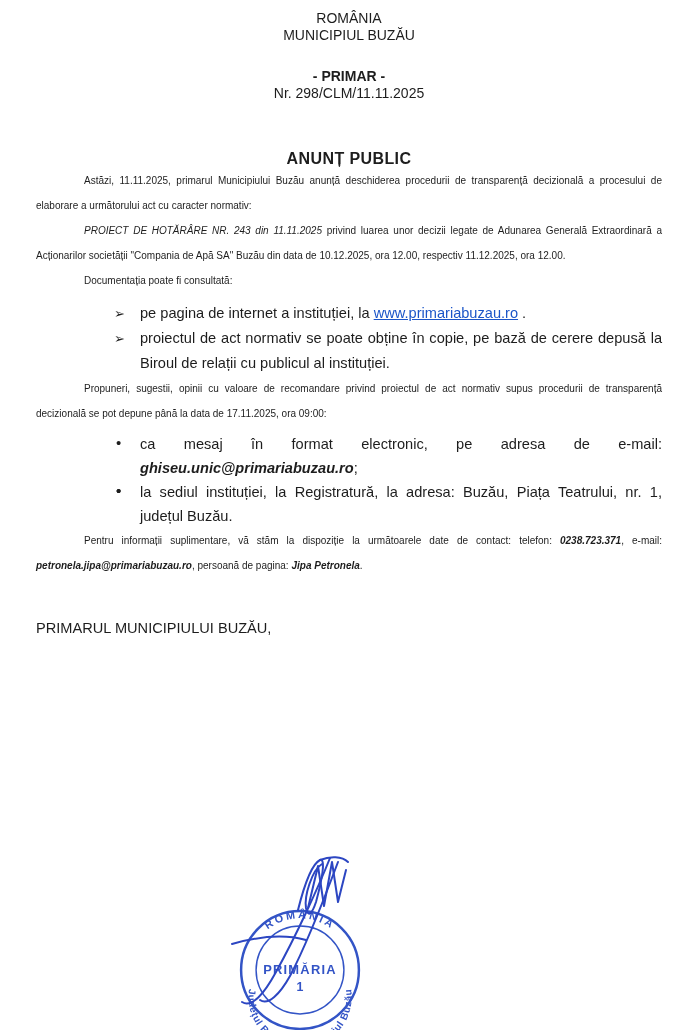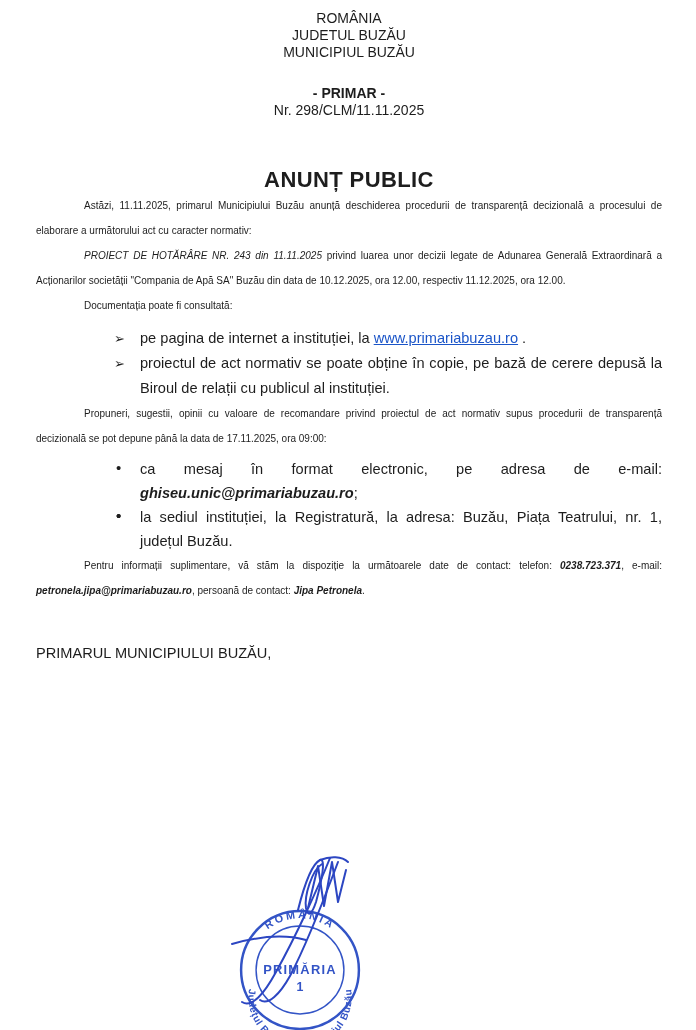--- a/index.html
+++ b/index.html
@@ -10,21 +10,21 @@
   }
   html,body{margin:0;padding:0;}
   body{
     width:696px;height:1030px;overflow:hidden;background:#ffffff;
     font-family:"Liberation Sans", sans-serif;color:var(--ink);
   }
   .page{box-sizing:border-box;width:696px;height:1030px;padding:10px 34px 0 36px;position:relative;}
   .letterhead{text-align:center;font-size:14px;line-height:17px;}
   .letterhead .lh-line{white-space:nowrap;}
   .letterhead .bold{font-weight:bold;margin-top:24px;}
-  .doc-title{text-align:center;font-weight:bold;font-size:22px;letter-spacing:.4px;margin-top:48px;}
+  .doc-title{text-align:center;font-weight:bold;font-size:16px;letter-spacing:.4px;margin-top:48px;}
   p.body{font-size:10px;line-height:25px;text-align:justify;margin:0;}
   .indent{text-indent:48px;}
   .it{font-style:italic;}
   .bi{font-weight:bold;font-style:italic;margin-top:25px;}
   .link{color:var(--link);text-decoration:underline;cursor:pointer;}
   .mt-intro{margin-top:30px;}
   .mt-project{margin-top:25px;}
   .mt-docs{margin-top:42px;}
   .mt-proposals{margin-top:14px;}
   .mt-contact{margin-top:34px;}
@@ -40,21 +40,20 @@
   .signature{position:absolute;left:180px;top:0;width:260px;height:170px;}
   .stamp text{fill:var(--stamp_blue);font-family:"Liberation Sans", sans-serif;}
 </style>
 </head>
 <body>
 
 <div class="page">
 
   <div class="letterhead">
     <div class="lh-line">ROMÂNIA</div>
-    <div class="lh-line">JUDETUL BUZĂU</div>
     <div class="lh-line">MUNICIPIUL BUZĂU</div>
     <div class="lh-line bold">- PRIMAR -</div>
     <div class="lh-line">Nr. 298/CLM/11.11.2025</div>
   </div>
 
   <div class="doc-title">ANUNȚ PUBLIC</div>
 
   <p class="body indent mt-intro"><span>Astăzi, 11.11.2025, primarul Municipiului Buzău anunță deschiderea procedurii de transparență decizională a procesului de elaborare a următorului act cu caracter normativ:</span></p>
 
   <p class="body indent mt-project"><span class="it">PROIECT DE HOTĂRÂRE NR. 243 din 11.11.2025</span><span> privind luarea unor decizii legate de Adunarea Generală Extraordinară a Acționarilor societății "Compania de Apă SA" Buzău din data de 10.12.2025, ora 12.00, respectiv 11.12.2025, ora 12.00.</span></p>
@@ -79,21 +78,21 @@
     </li>
     <li>
       <span class="marker">•</span>
     </li>
     <li>
       <span class="marker">•</span>
       <span>la sediul instituției, la Registratură, la adresa: Buzău, Piața Teatrului, nr. 1, județul Buzău.</span>
     </li>
   </ul>
 
-  <p class="body indent mt-contact"><span>Pentru informații suplimentare, vă stăm la dispoziție la următoarele date de contact: telefon: </span><span class="bi">0238.723.371</span><span>, e-mail: </span><span class="bi">petronela.jipa@primariabuzau.ro</span><span>, persoană de contact: </span><span class="bi">Jipa Petronela</span><span>.</span></p>
+  <p class="body indent mt-contact"><span>Pentru informații suplimentare, vă stăm la dispoziție la următoarele date de contact: telefon: </span><span class="bi">0238.723.371</span><span>, e-mail: </span><span class="bi">petronela.jipa@primariabuzau.ro</span><span>, persoană de pagina: </span><span class="bi">Jipa Petronela</span><span>.</span></p>
 
   <div class="sig-block">
     <div>PRIMARUL MUNICIPIULUI BUZĂU,</div>
   </div>
 
   <div class="seal-area">
 
     <svg class="stamp" viewBox="0 0 120 120" width="124" height="124" aria-hidden="true">
       <circle cx="60" cy="60" r="57" fill="none" stroke="var(--stamp_blue)" stroke-width="2.4"></circle>
       <circle cx="60" cy="60" r="42.5" fill="none" stroke="var(--stamp_blue)" stroke-width="1.4"></circle>

